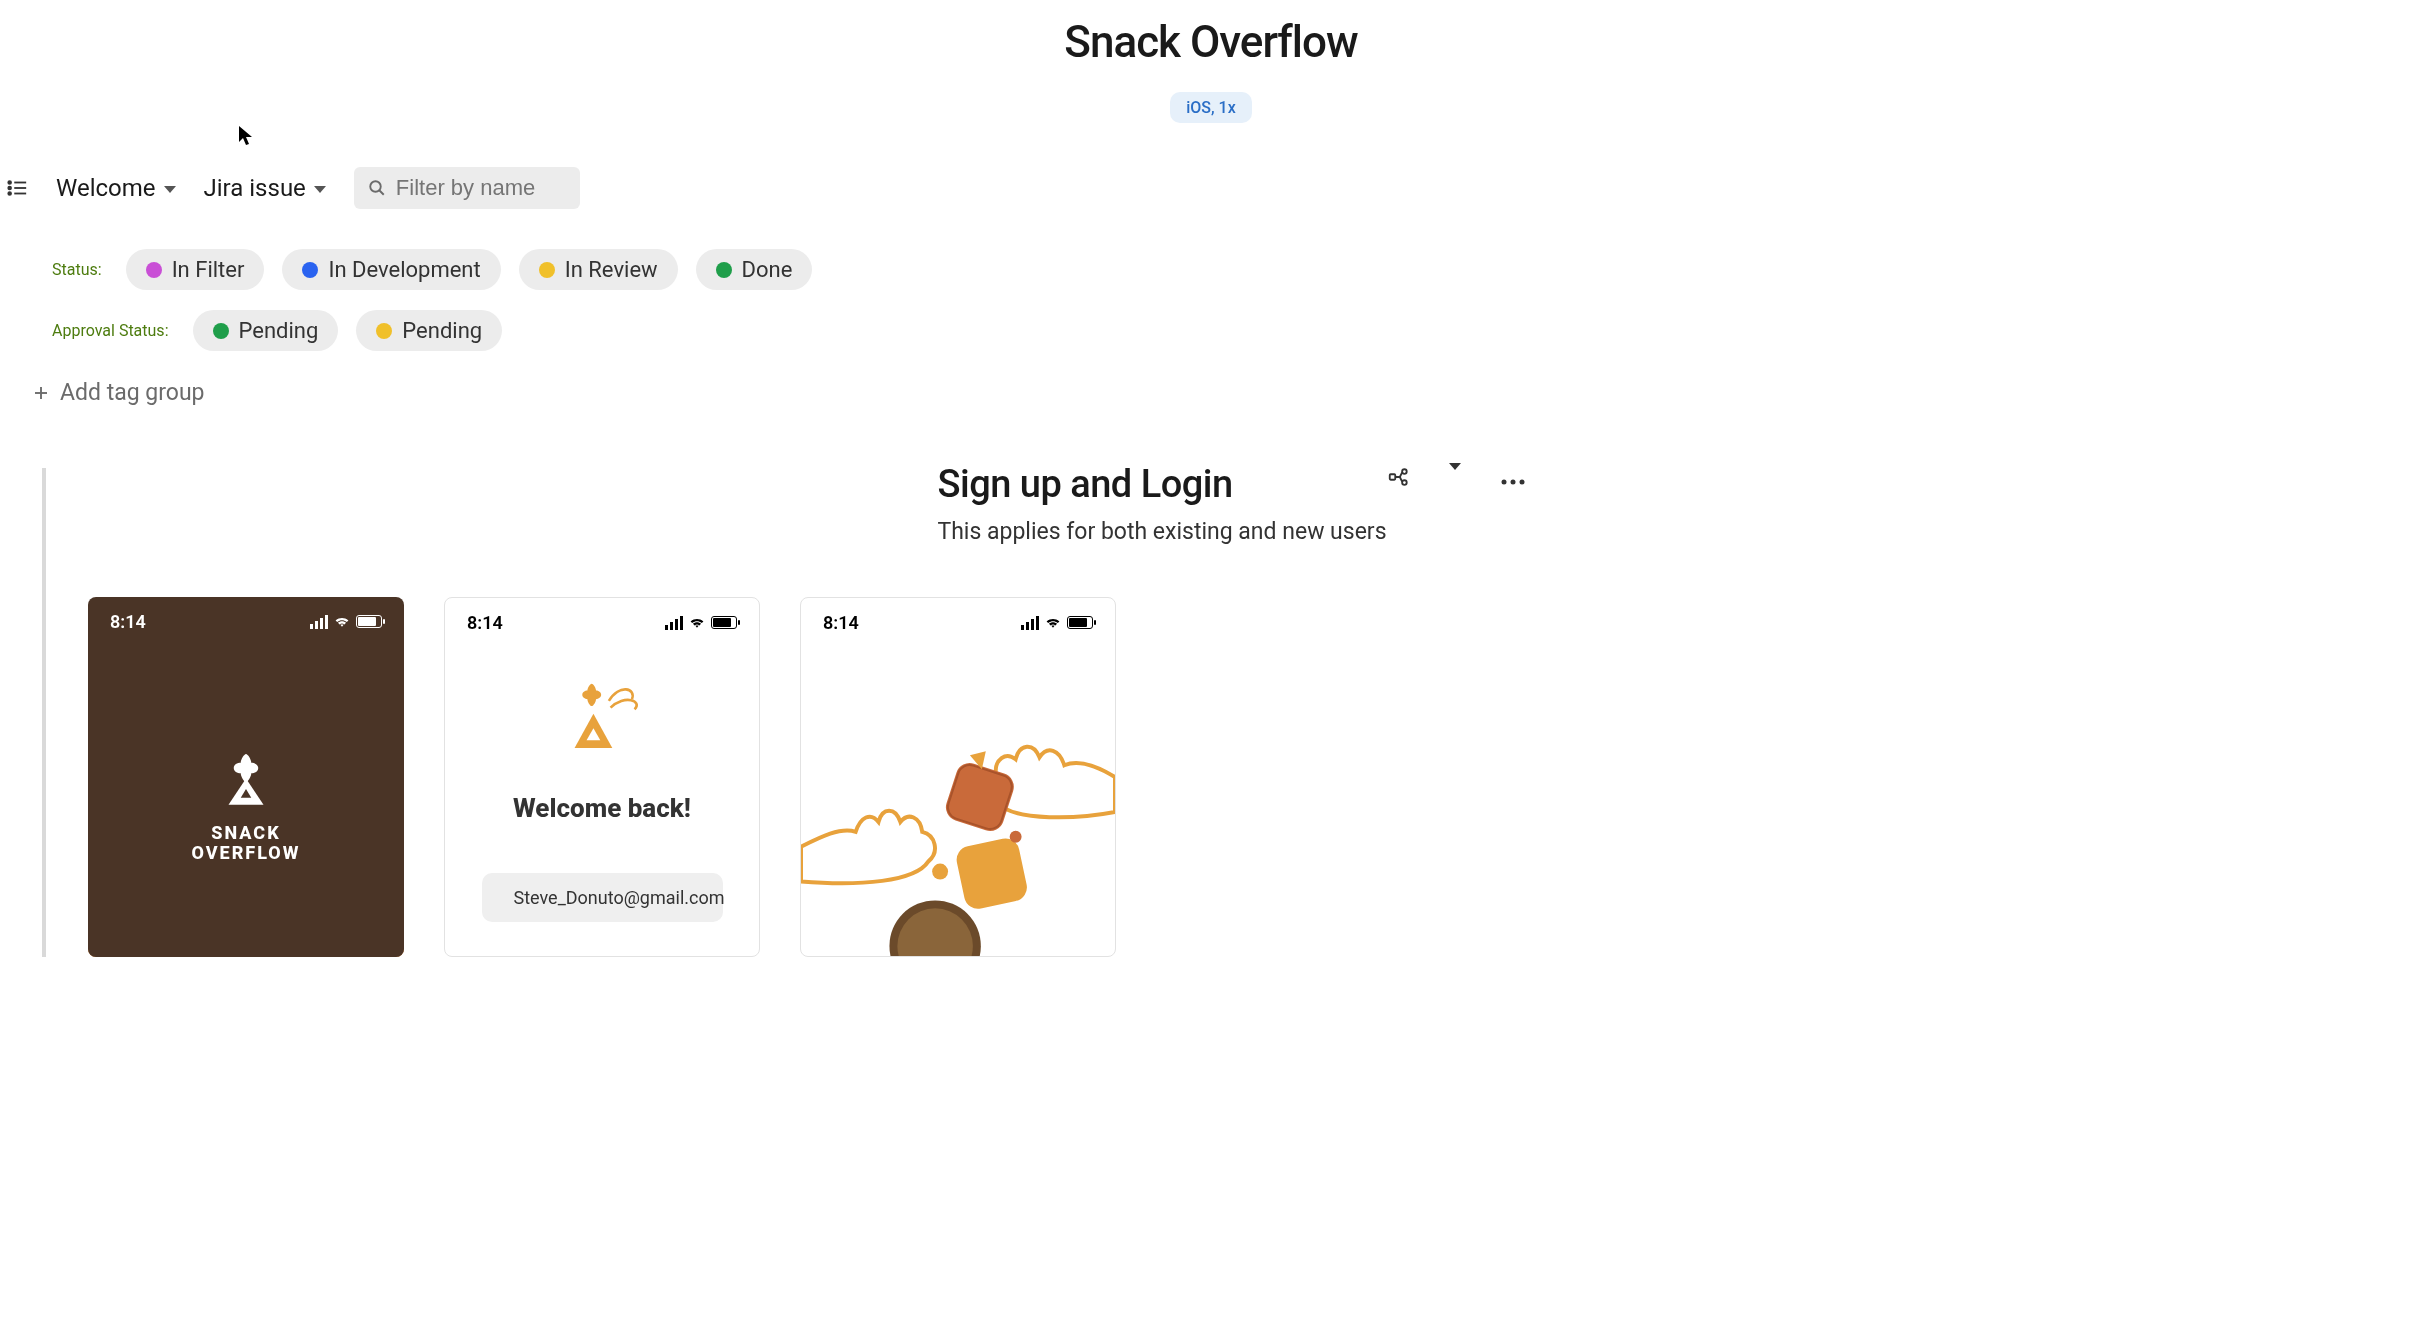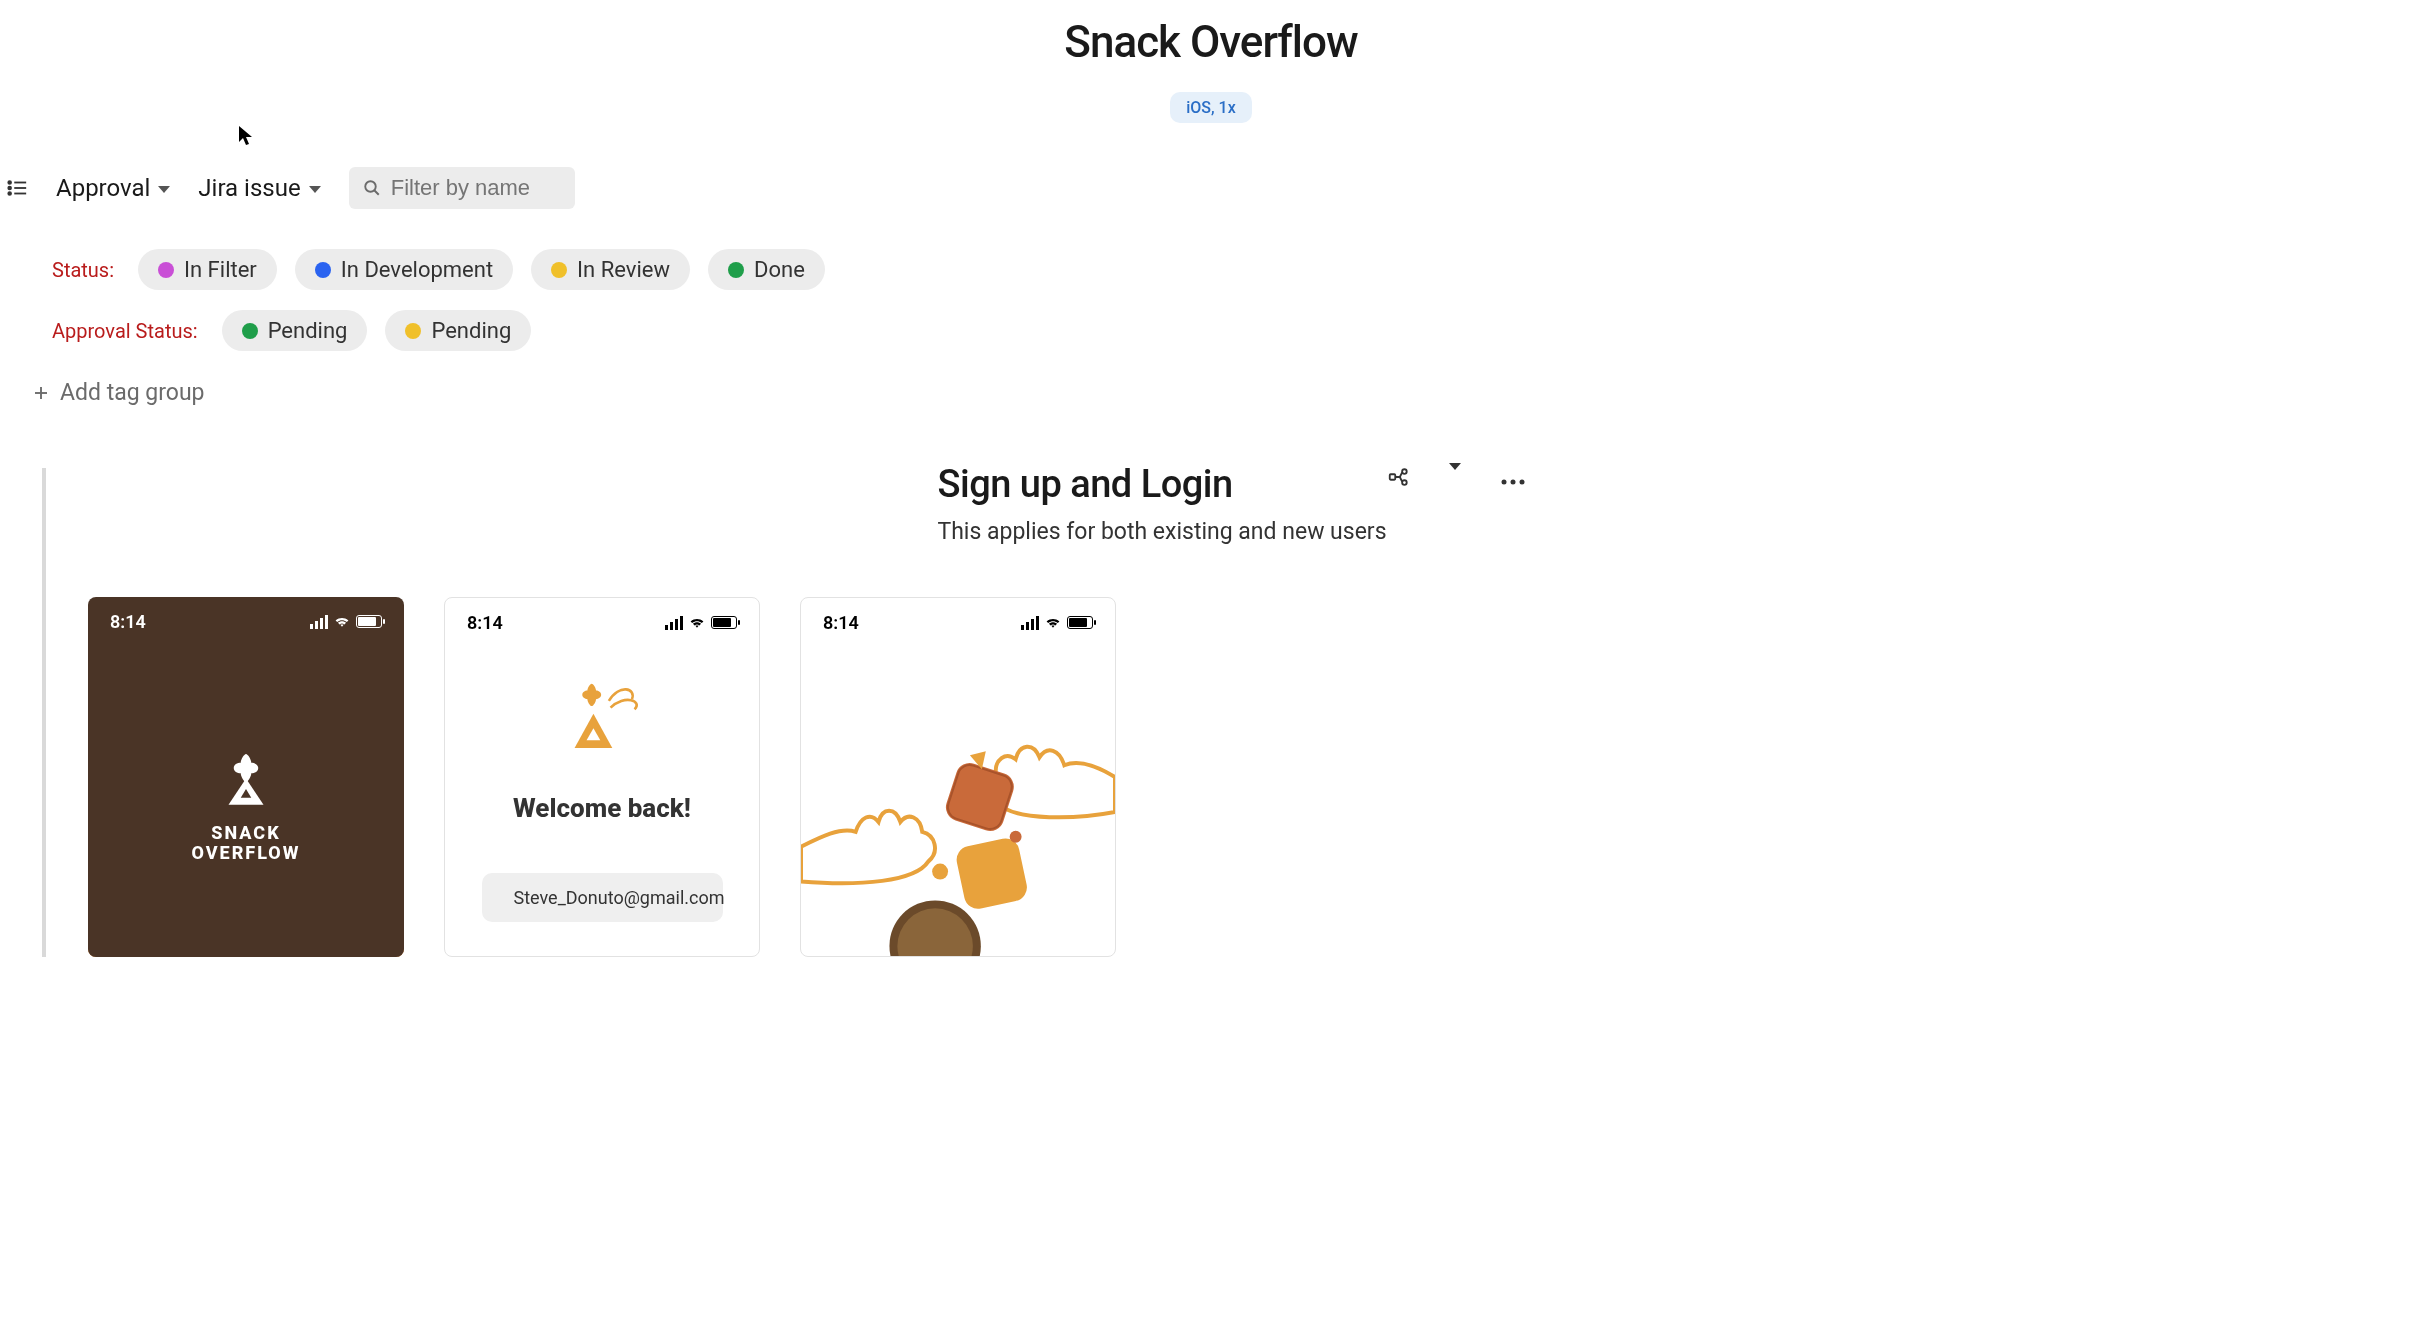--- a/index.html
+++ b/index.html
@@ -96,22 +96,22 @@
       background: #ececec;
       border-radius: 999px;
       padding: 8px 20px;
       font-size: 22px;
       color: #333;
       cursor: pointer;
     }
     .dot { width: 16px; height: 16px; border-radius: 50%; }
     .tag-row { display: flex; align-items: center; gap: 18px; flex-wrap: wrap; }
     .tag-label {
-      font-size: 20px;
-      color: #b91c1c;
+      font-size: 16px;
+      color: #4d7c0f;
       margin-right: 6px;
     }
     .add-tag-group {
       display: inline-flex;
       align-items: center;
       gap: 10px;
       color: #6b6b6b;
       font-size: 23px;
       margin-top: 8px;
       cursor: pointer;
@@ -229,21 +229,21 @@
     <svg width="22" height="22" viewBox="0 0 24 24" fill="none" stroke="#333" stroke-width="2">
       <circle cx="4" cy="6" r="1.5" fill="#333"></circle>
         <line x1="9" y1="6" x2="22" y2="6"></line>
       <circle cx="4" cy="12" r="1.5" fill="#333"></circle>
         <line x1="9" y1="12" x2="22" y2="12"></line>
       <circle cx="4" cy="18" r="1.5" fill="#333"></circle>
         <line x1="9" y1="18" x2="22" y2="18"></line>
     </svg>
   </span>
   <span class="toolbar-link">
-    <span>Approval</span>
+    <span>Welcome</span>
     <span class="chevron-down"></span>
   </span>
   <span class="toolbar-link">
     <span>Jira issue</span>
     <span class="chevron-down"></span>
   </span>
   <span class="filter-input-wrap">
     <svg class="search-icon" viewBox="0 0 24 24" fill="none" stroke="#6b6b6b" stroke-width="2.5">
       <circle cx="10" cy="10" r="7"></circle>
         <line x1="15" y1="15" x2="21" y2="21"></line>

